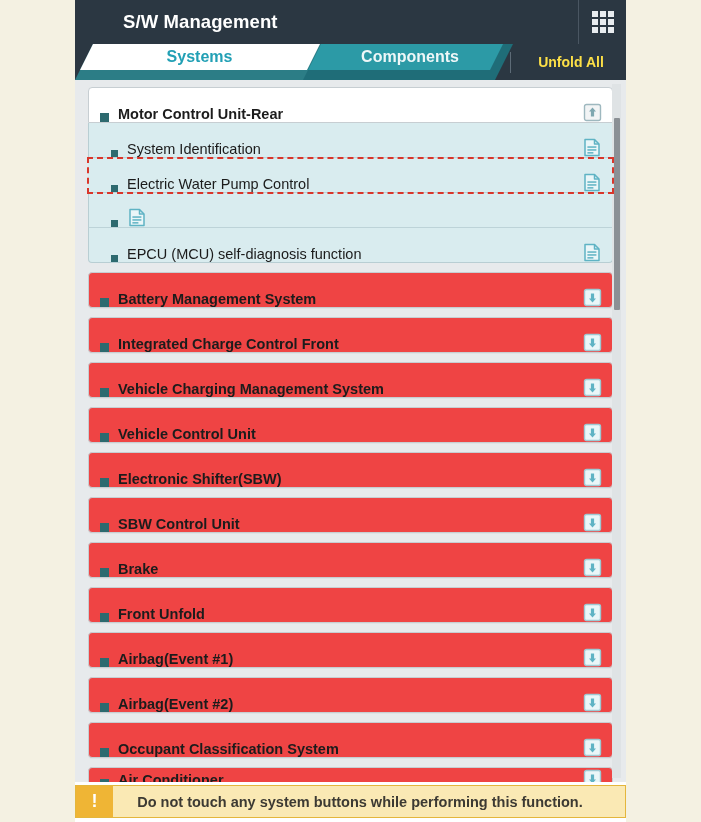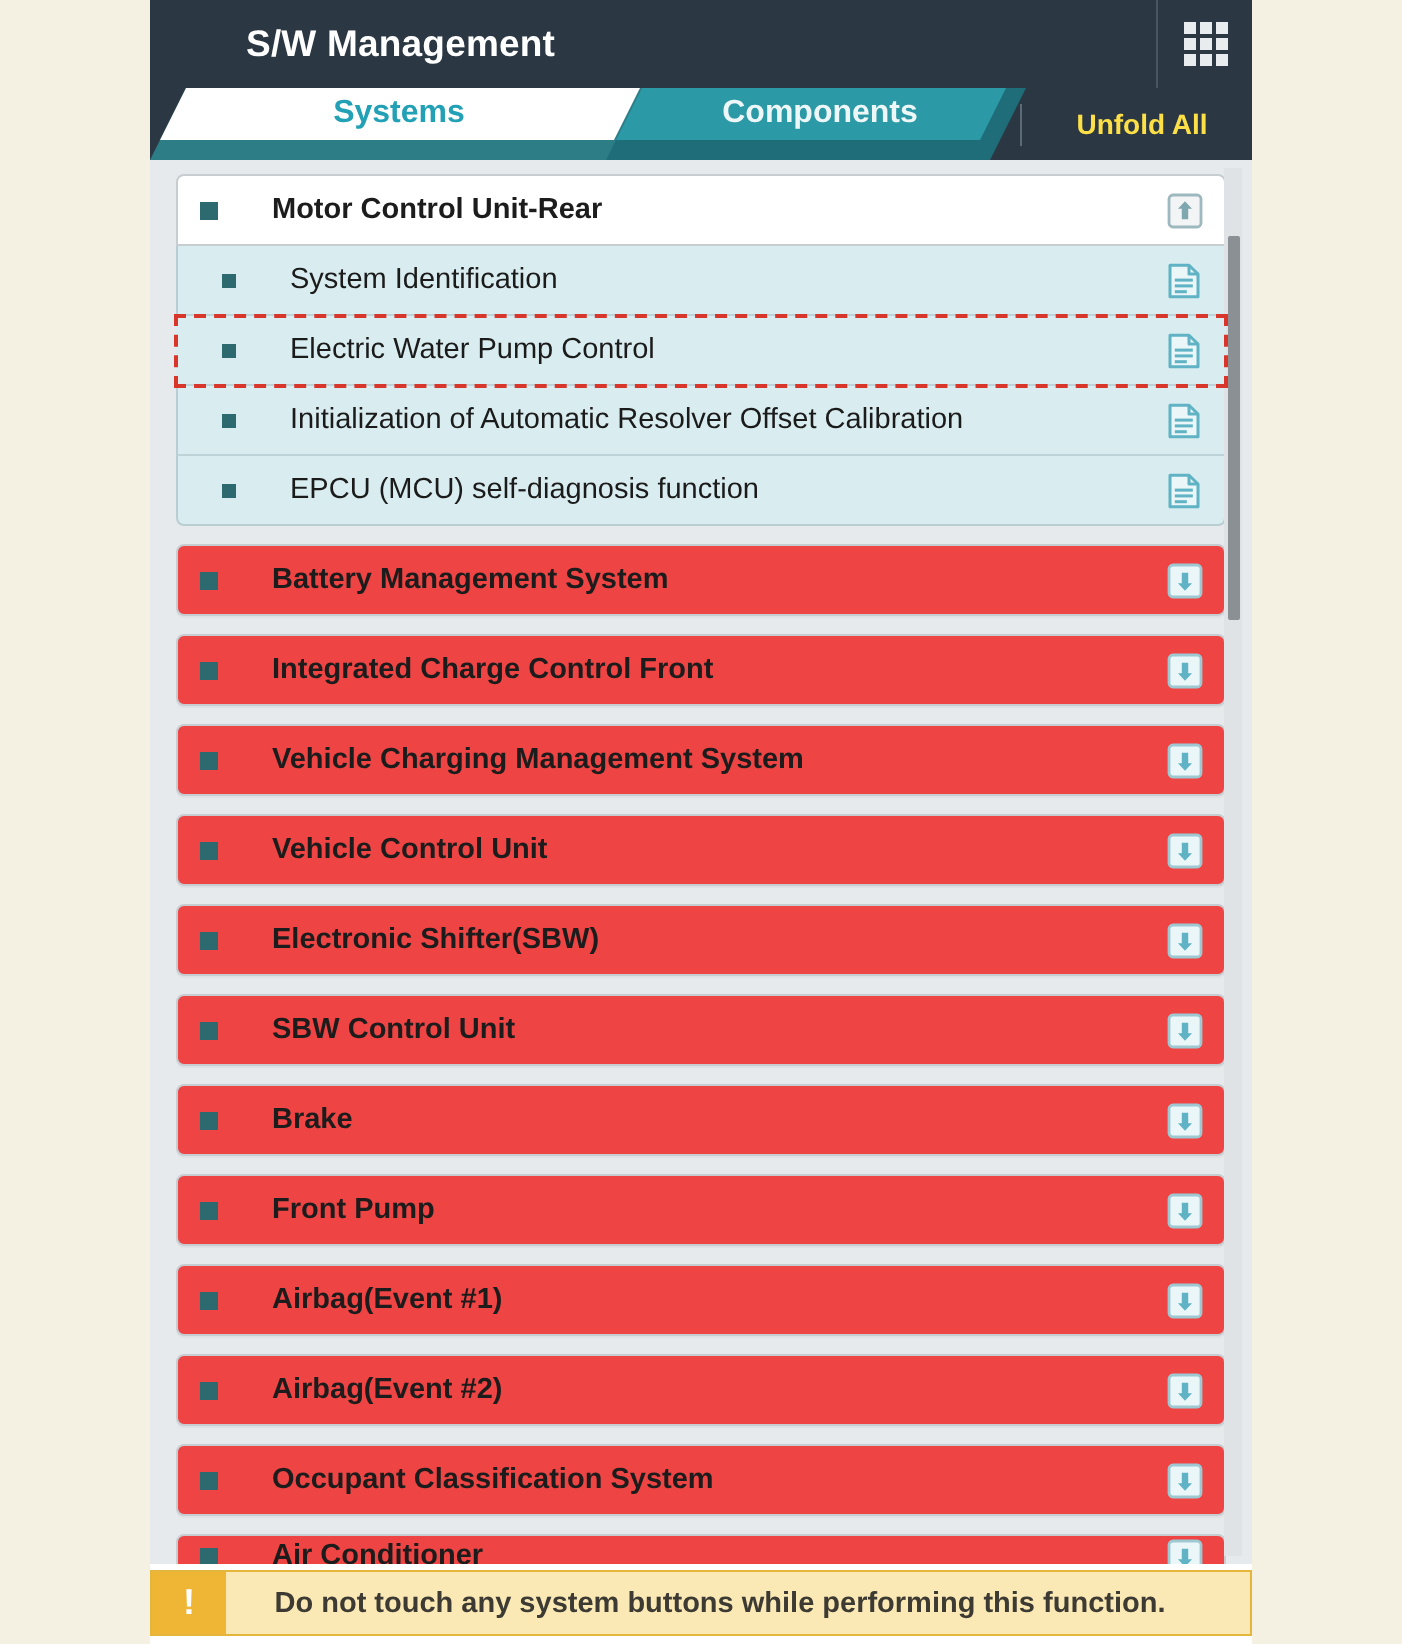--- a/index.html
+++ b/index.html
@@ -138,23 +138,22 @@
     background: #e7eaec;
     overflow: hidden;
     box-sizing: border-box;
     padding: 7px 13px 0 13px;
   }
 
   .group-row, .item-row, .sub-row {
     position: relative;
     box-sizing: border-box;
     display: flex;
-    align-items: center;
+    align-items: flex-end;
     height: 36px;
-    gap: 18px;
   }
 
   
   .item-row {
     background: #ef4444;
     border: 1px solid #c7ced2;
     border-radius: 4px;
     margin-bottom: 9px;
     padding: 0 10px 0 11px;
     box-shadow: 0 1px 0 rgba(0,0,0,0.03);
@@ -359,21 +358,20 @@
             <path d="M2 1.6 L11.5 1.6 L16 6 L16 17.4 L2 17.4 Z" fill="#eaf6f8" stroke="#5fb3c4" stroke-width="1.5" stroke-linejoin="round"></path>
             <path d="M11.5 1.6 L11.5 6 L16 6" fill="none" stroke="#5fb3c4" stroke-width="1.5" stroke-linejoin="round"></path>
             <rect x="4.4" y="8.3" width="9" height="1.5" fill="#5fb3c4"></rect>
             <rect x="4.4" y="11.2" width="9" height="1.5" fill="#5fb3c4"></rect>
             <rect x="4.4" y="14.1" width="6" height="1.5" fill="#5fb3c4"></rect>
           </svg>
         </span>
       </div>
       <div class="sub-row">
         <span class="bullet small"></span>
-        <span class="row-label">Initialization of Automatic Resolver Offset Calibration</span>
         <span class="row-icon">
           <svg width="18" height="19" viewBox="0 0 18 19">
             <path d="M2 1.6 L11.5 1.6 L16 6 L16 17.4 L2 17.4 Z" fill="#eaf6f8" stroke="#5fb3c4" stroke-width="1.5" stroke-linejoin="round"></path>
             <path d="M11.5 1.6 L11.5 6 L16 6" fill="none" stroke="#5fb3c4" stroke-width="1.5" stroke-linejoin="round"></path>
             <rect x="4.4" y="8.3" width="9" height="1.5" fill="#5fb3c4"></rect>
             <rect x="4.4" y="11.2" width="9" height="1.5" fill="#5fb3c4"></rect>
             <rect x="4.4" y="14.1" width="6" height="1.5" fill="#5fb3c4"></rect>
           </svg>
         </span>
       </div>
@@ -464,21 +462,21 @@
       <span class="row-icon">
         <svg width="19" height="19" viewBox="0 0 19 19">
           <rect x="1.5" y="1.5" width="16" height="16" rx="2" fill="#eaf6f8" stroke="#9ec9d3" stroke-width="1.4"></rect>
           <path d="M9.5 14.4 L6 10.6 L7.9 10.6 L7.9 5.4 L11.1 5.4 L11.1 10.6 L13 10.6 Z" fill="#5fb3c4"></path>
         </svg>
       </span>
     </div>
 
     <div class="item-row">
       <span class="bullet"></span>
-      <span class="row-label">Front Pump</span>
+      <span class="row-label">Front Unfold</span>
       <span class="row-icon">
         <svg width="19" height="19" viewBox="0 0 19 19">
           <rect x="1.5" y="1.5" width="16" height="16" rx="2" fill="#eaf6f8" stroke="#9ec9d3" stroke-width="1.4"></rect>
           <path d="M9.5 14.4 L6 10.6 L7.9 10.6 L7.9 5.4 L11.1 5.4 L11.1 10.6 L13 10.6 Z" fill="#5fb3c4"></path>
         </svg>
       </span>
     </div>
 
     <div class="item-row">
       <span class="bullet"></span>

